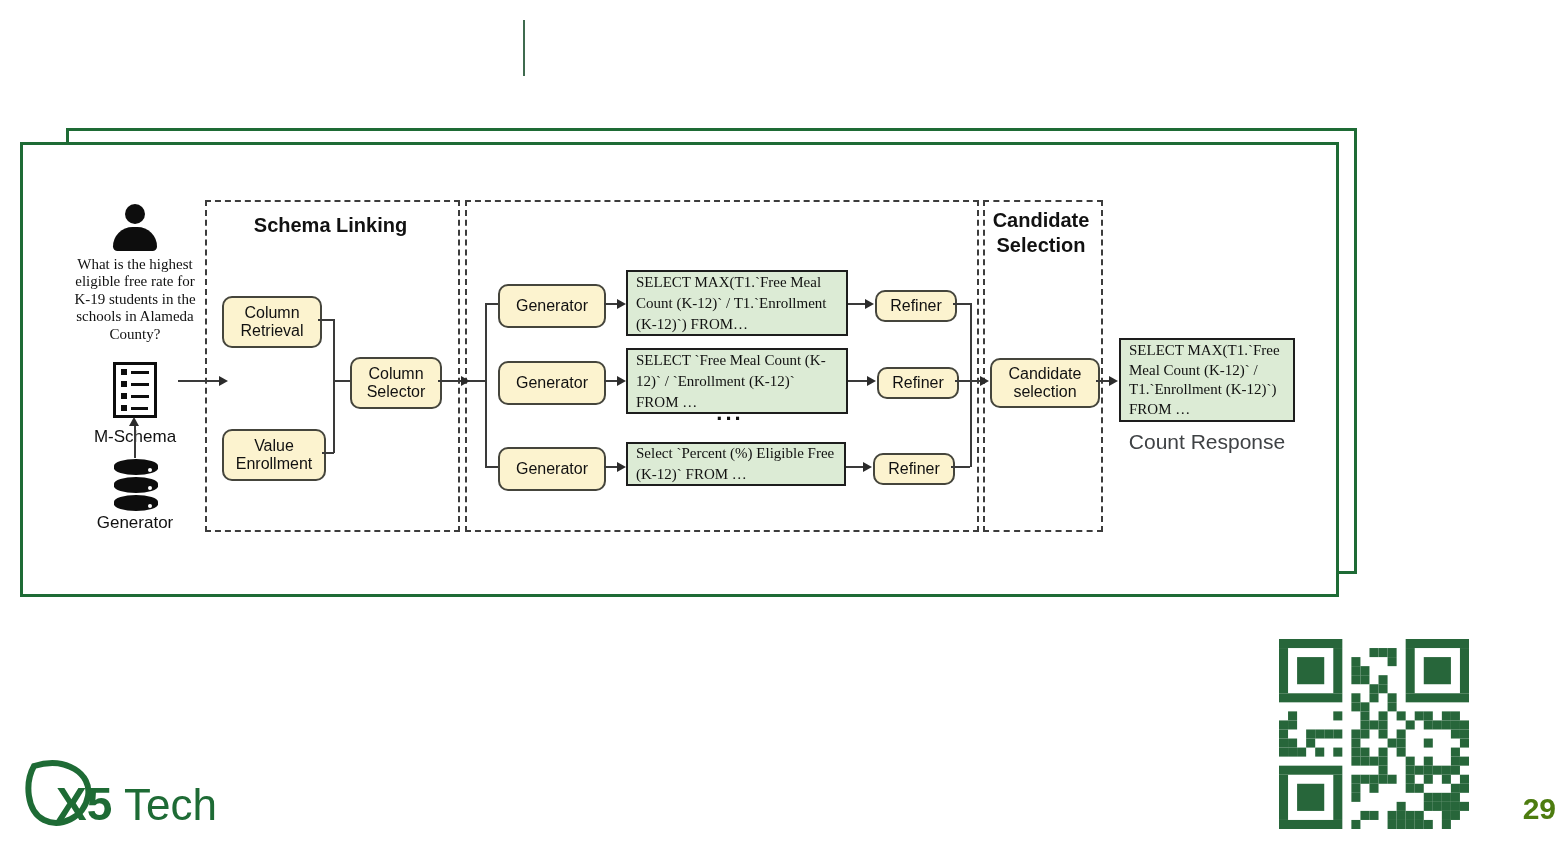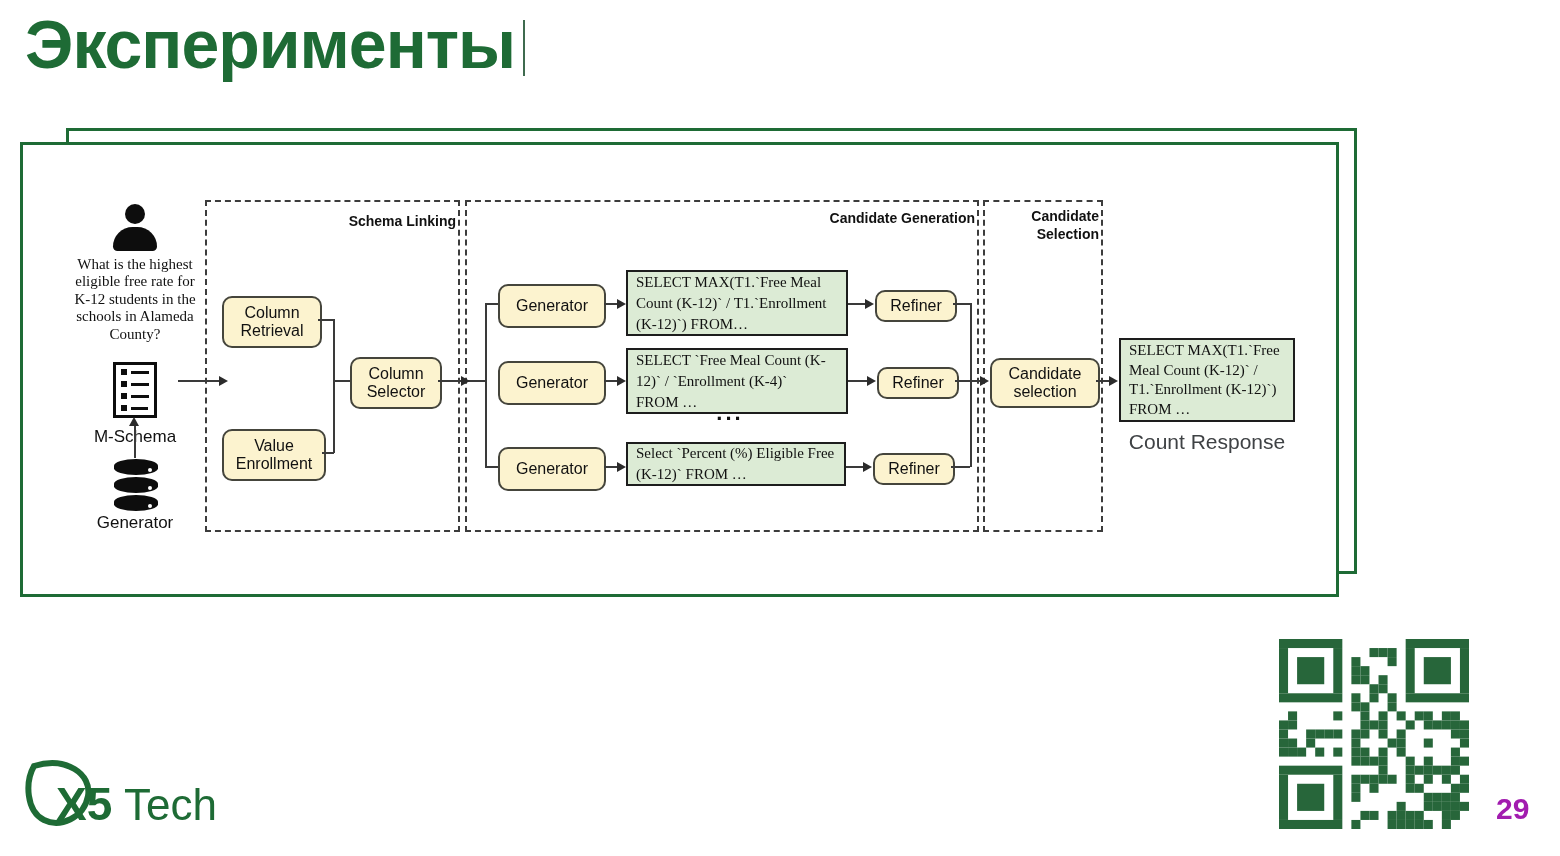--- a/index.html
+++ b/index.html
@@ -16,22 +16,22 @@
 
   
   .frame-back{position:absolute;left:66px;top:128px;width:1285px;height:440px;
       border:3px solid #1e6b35;background:#fff;z-index:0;}
   .frame-front{position:absolute;left:20px;top:142px;width:1313px;height:449px;
       border:3px solid #1e6b35;background:#fff;z-index:1;}
   .diagram{position:absolute;left:0;top:0;width:1560px;height:856px;z-index:2;}
 
   
   .dashedbox{position:absolute;border:2px dashed #3c3c3c;}
-  .boxtitle{position:absolute;font-weight:bold;font-size:14px;line-height:1.25;
-      color:#111;text-align:right;white-space:pre-line;}
+  .boxtitle{position:absolute;font-weight:bold;font-size:20px;line-height:1.25;
+      color:#111;text-align:center;white-space:pre-line;}
   .node{position:absolute;background:#fcf3cf;border:2px solid #45453c;border-radius:10px;
       display:flex;align-items:center;justify-content:center;text-align:center;
       font-size:16px;line-height:1.15;color:#111;white-space:pre-line;}
   .sqlbox{position:absolute;background:#dcebd5;border:2px solid #1d1d1d;
       display:flex;align-items:center;padding:2px 8px;box-sizing:border-box;
       font-family:"Liberation Serif",serif;font-size:15px;line-height:21px;
       color:#111;white-space:pre-line;}
   .hl{position:absolute;height:0;border-top:2px solid #3a3a3a;}
   .vl{position:absolute;width:0;border-left:2px solid #3a3a3a;}
   .ah-r{position:absolute;width:0;height:0;border-left:9px solid #2b2b2b;
@@ -58,44 +58,43 @@
   .db .disk{position:relative;height:16px;background:#0d0d0d;border-radius:50% / 42%;margin-bottom:2px;}
   .db .disk::after{content:"";position:absolute;right:6px;top:9px;width:4px;height:4px;
       background:#fff;border-radius:50%;}
 
   
   .final-label{position:absolute;left:1107px;top:430px;width:200px;text-align:center;
       font-size:21px;color:#3f4245;}
 
   
   .x5logo{position:absolute;left:22px;top:758px;}
-  .pageno{position:absolute;left:1496px;top:792px;width:60px;
-      font-size:30px;font-weight:bold;color:#a21caf;}
+  .pageno{position:absolute;left:1496px;top:792px;width:60px;text-align:right;
+      font-size:30px;font-weight:bold;color:#4d7c0f;}
   .qr{position:absolute;left:1279px;top:639px;}
 </style>
 </head>
 <body>
 
 <div class="slide">
 
-  <div class="h1">Эксперименты</div>
   <div class="hdiv"></div>
 
   <div class="frame-back"></div>
   <div class="frame-front"></div>
 
   <div class="diagram">
 
     <div class="person">
         <div class="head"></div>
         <div class="torso"></div>
       </div>
     <div class="question">What is the highest
 eligible free rate for
-K-12 students in the
+K-19 students in the
 schools in Alameda
 County?</div>
     <div class="mschema">
       <div class="mrow">
           <div class="b"></div>
           <div class="l"></div>
         </div>
       <div class="mrow">
           <div class="b"></div>
           <div class="l"></div>
@@ -120,31 +119,30 @@
     <div class="dashedbox" style="left:205px;top:200px;width:251px;height:328px;"></div>
     <div class="boxtitle" style="left:205px;top:213px;width:251px;">Schema Linking</div>
     <div class="node" style="left:222px;top:296px;width:96px;height:48px;">Column
 Retrieval</div>
     <div class="node" style="left:222px;top:429px;width:100px;height:48px;">Value
 Enrollment</div>
     <div class="node" style="left:350px;top:357px;width:88px;height:48px;">Column
 Selector</div>
 
     <div class="dashedbox" style="left:465px;top:200px;width:510px;height:328px;"></div>
-    <div class="boxtitle" style="left:465px;top:210px;width:510px;">Candidate Generation</div>
 
     <div class="node" style="left:498px;top:284px;width:104px;height:40px;">Generator</div>
     <div class="sqlbox" style="left:626px;top:270px;width:222px;height:66px;">SELECT MAX(T1.`Free Meal
 Count (K-12)` / T1.`Enrollment
 (K-12)`) FROM…</div>
     <div class="node" style="left:875px;top:290px;width:78px;height:28px;">Refiner</div>
 
     <div class="node" style="left:498px;top:361px;width:104px;height:40px;">Generator</div>
     <div class="sqlbox" style="left:626px;top:348px;width:222px;height:66px;">SELECT `Free Meal Count (K-
-12)` / `Enrollment (K-4)`
+12)` / `Enrollment (K-12)`
 FROM …</div>
     <div class="node" style="left:877px;top:367px;width:78px;height:28px;">Refiner</div>
 
     <div class="ellipsis">...</div>
 
     <div class="node" style="left:498px;top:447px;width:104px;height:40px;">Generator</div>
     <div class="sqlbox" style="left:626px;top:442px;width:220px;height:44px;">Select `Percent (%) Eligible Free
 (K-12)`  FROM …</div>
     <div class="node" style="left:873px;top:453px;width:78px;height:28px;">Refiner</div>
 

